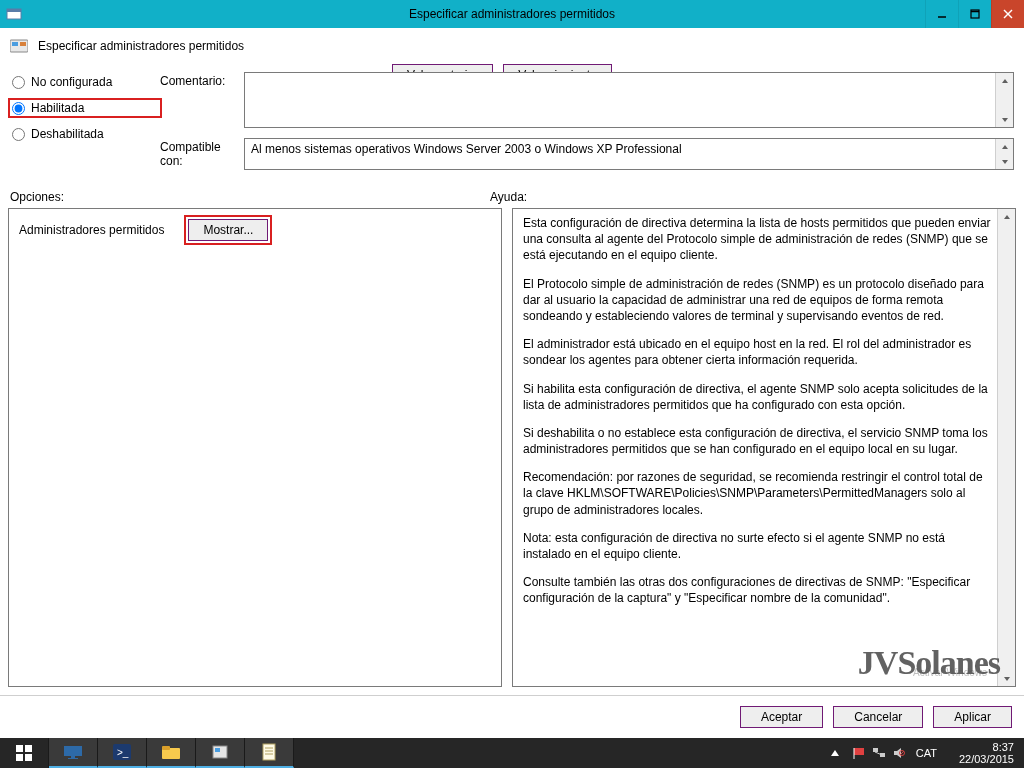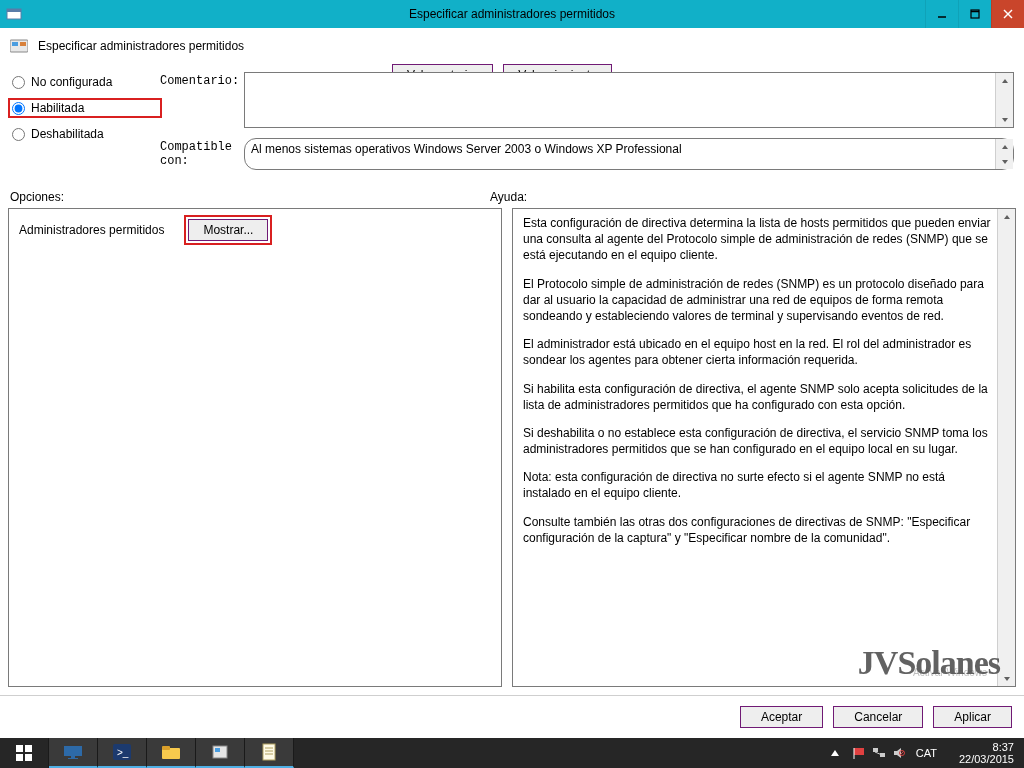--- a/index.html
+++ b/index.html
@@ -107,29 +107,28 @@
   .info-col {
     flex: 1;
     display: grid;
     grid-template-columns: 80px 1fr;
     row-gap: 10px;
     column-gap: 4px;
     padding-top: 12px;
   }
   .info-col .lbl {
     padding-top: 2px;
-    font-family: Liberation Mono, monospace;
   }
   .sunken-box {
     border: 1px solid #7a7a7a;
     background: #fff;
     position: relative;
   }
   .sunken-box.comment { height: 54px; }
-  .sunken-box.compat  { height: 30px; border-radius: 12px; }
+  .sunken-box.compat  { height: 30px; }
   .sunken-box .inner {
     padding: 3px 18px 3px 6px;
     font-size: 12px;
     color: #000;
   }
   .sunken-box .vscroll {
     position: absolute; right: 0; top: 0; bottom: 0;
     width: 17px;
     background: #f0f0f0;
     border-left: 1px solid #cfcfcf;
@@ -366,20 +365,21 @@
       </div>
     </div>
 
     <div class="panel help">
       <div class="help-text">
         <p>Esta configuración de directiva determina la lista de hosts permitidos que pueden enviar una consulta al agente del Protocolo simple de administración de redes (SNMP) que se está ejecutando en el equipo cliente.</p>
         <p>El Protocolo simple de administración de redes (SNMP) es un protocolo diseñado para dar al usuario la capacidad de administrar una red de equipos de forma remota sondeando y estableciendo valores de terminal y supervisando eventos de red.</p>
         <p>El administrador está ubicado en el equipo host en la red. El rol del administrador es sondear los agentes para obtener cierta información requerida.</p>
         <p>Si habilita esta configuración de directiva, el agente SNMP solo acepta solicitudes de la lista de administradores permitidos que ha configurado con esta opción.</p>
         <p>Si deshabilita o no establece esta configuración de directiva, el servicio SNMP toma los administradores permitidos que se han configurado en el equipo local en su lugar.</p>
+        <p>Recomendación: por razones de seguridad, se recomienda restringir el control total de la clave HKLM\SOFTWARE\Policies\SNMP\Parameters\PermittedManagers solo al grupo de administradores locales.</p>
         <p>Nota: esta configuración de directiva no surte efecto si el agente SNMP no está instalado en el equipo cliente.</p>
         <p>Consulte también las otras dos configuraciones de directivas de SNMP: "Especificar configuración de la captura" y "Especificar nombre de la comunidad".</p>
       </div>
       <div class="watermark-activate">Activar Windows</div>
       <div class="vscroll">
         <div class="arrowbtn">
             <svg viewBox="0 0 8 8">
               <polygon points="4,2 7,6 1,6" fill="#606060"></polygon>
             </svg>
           </div>

